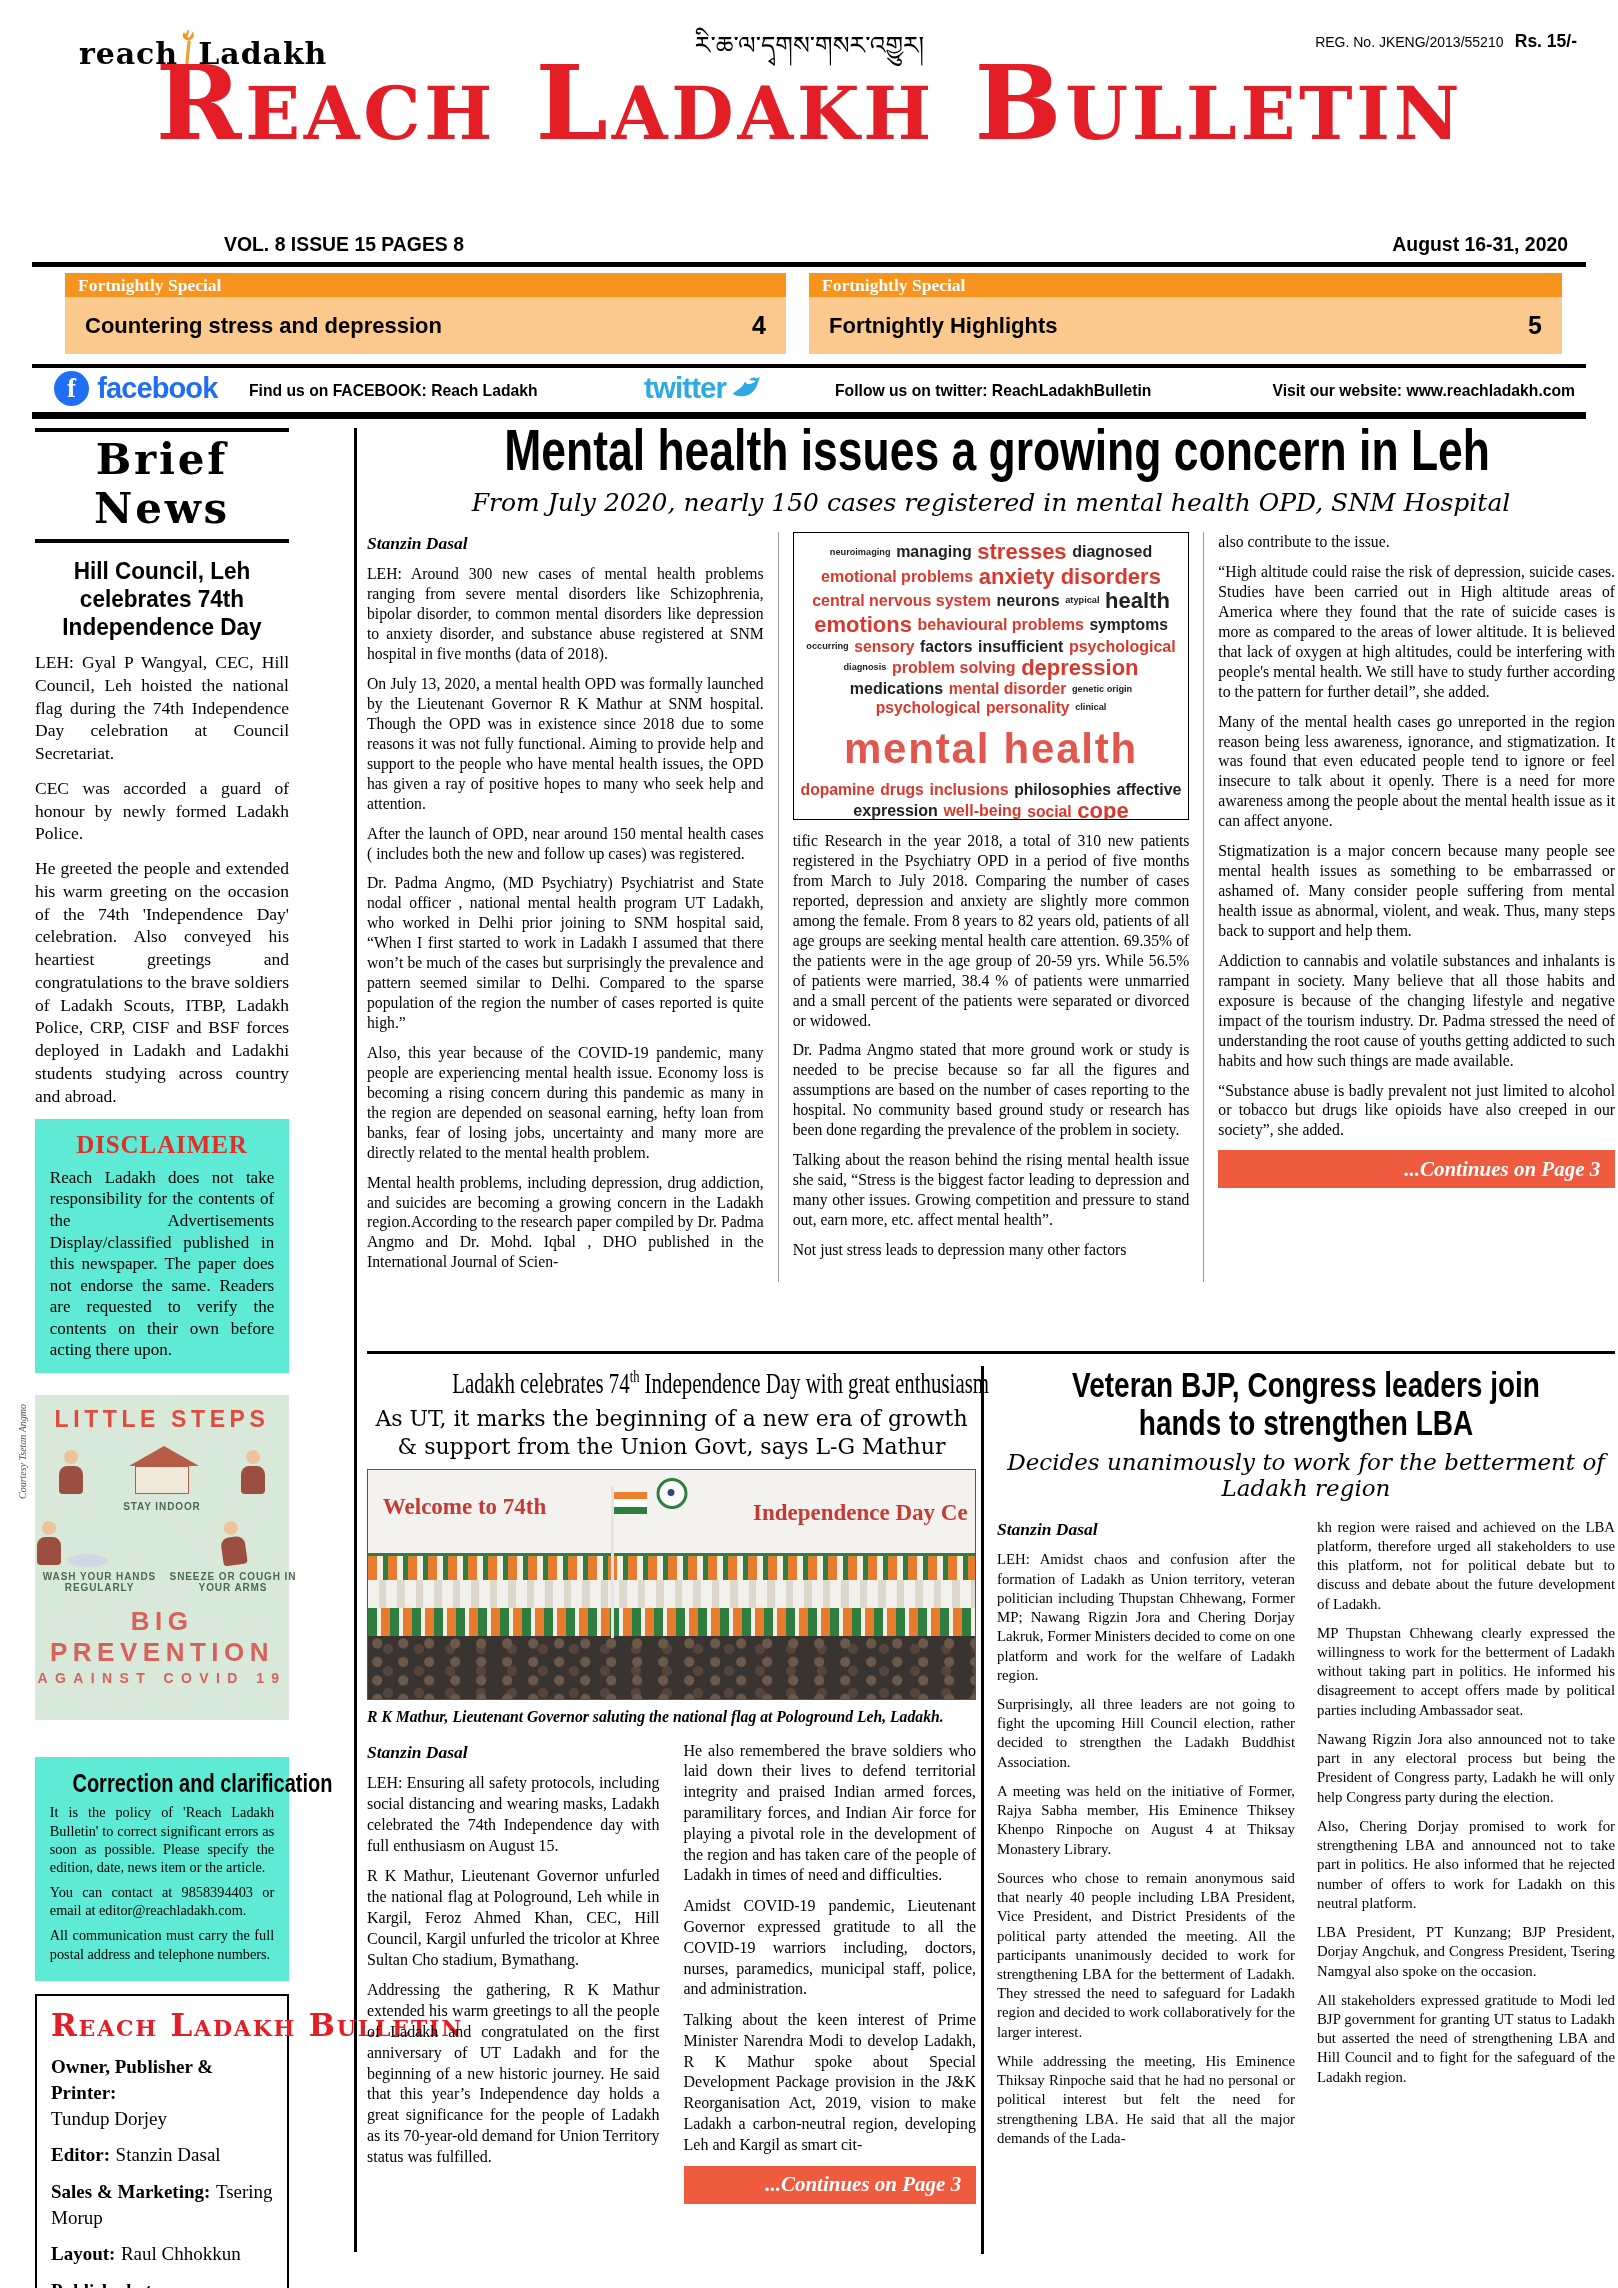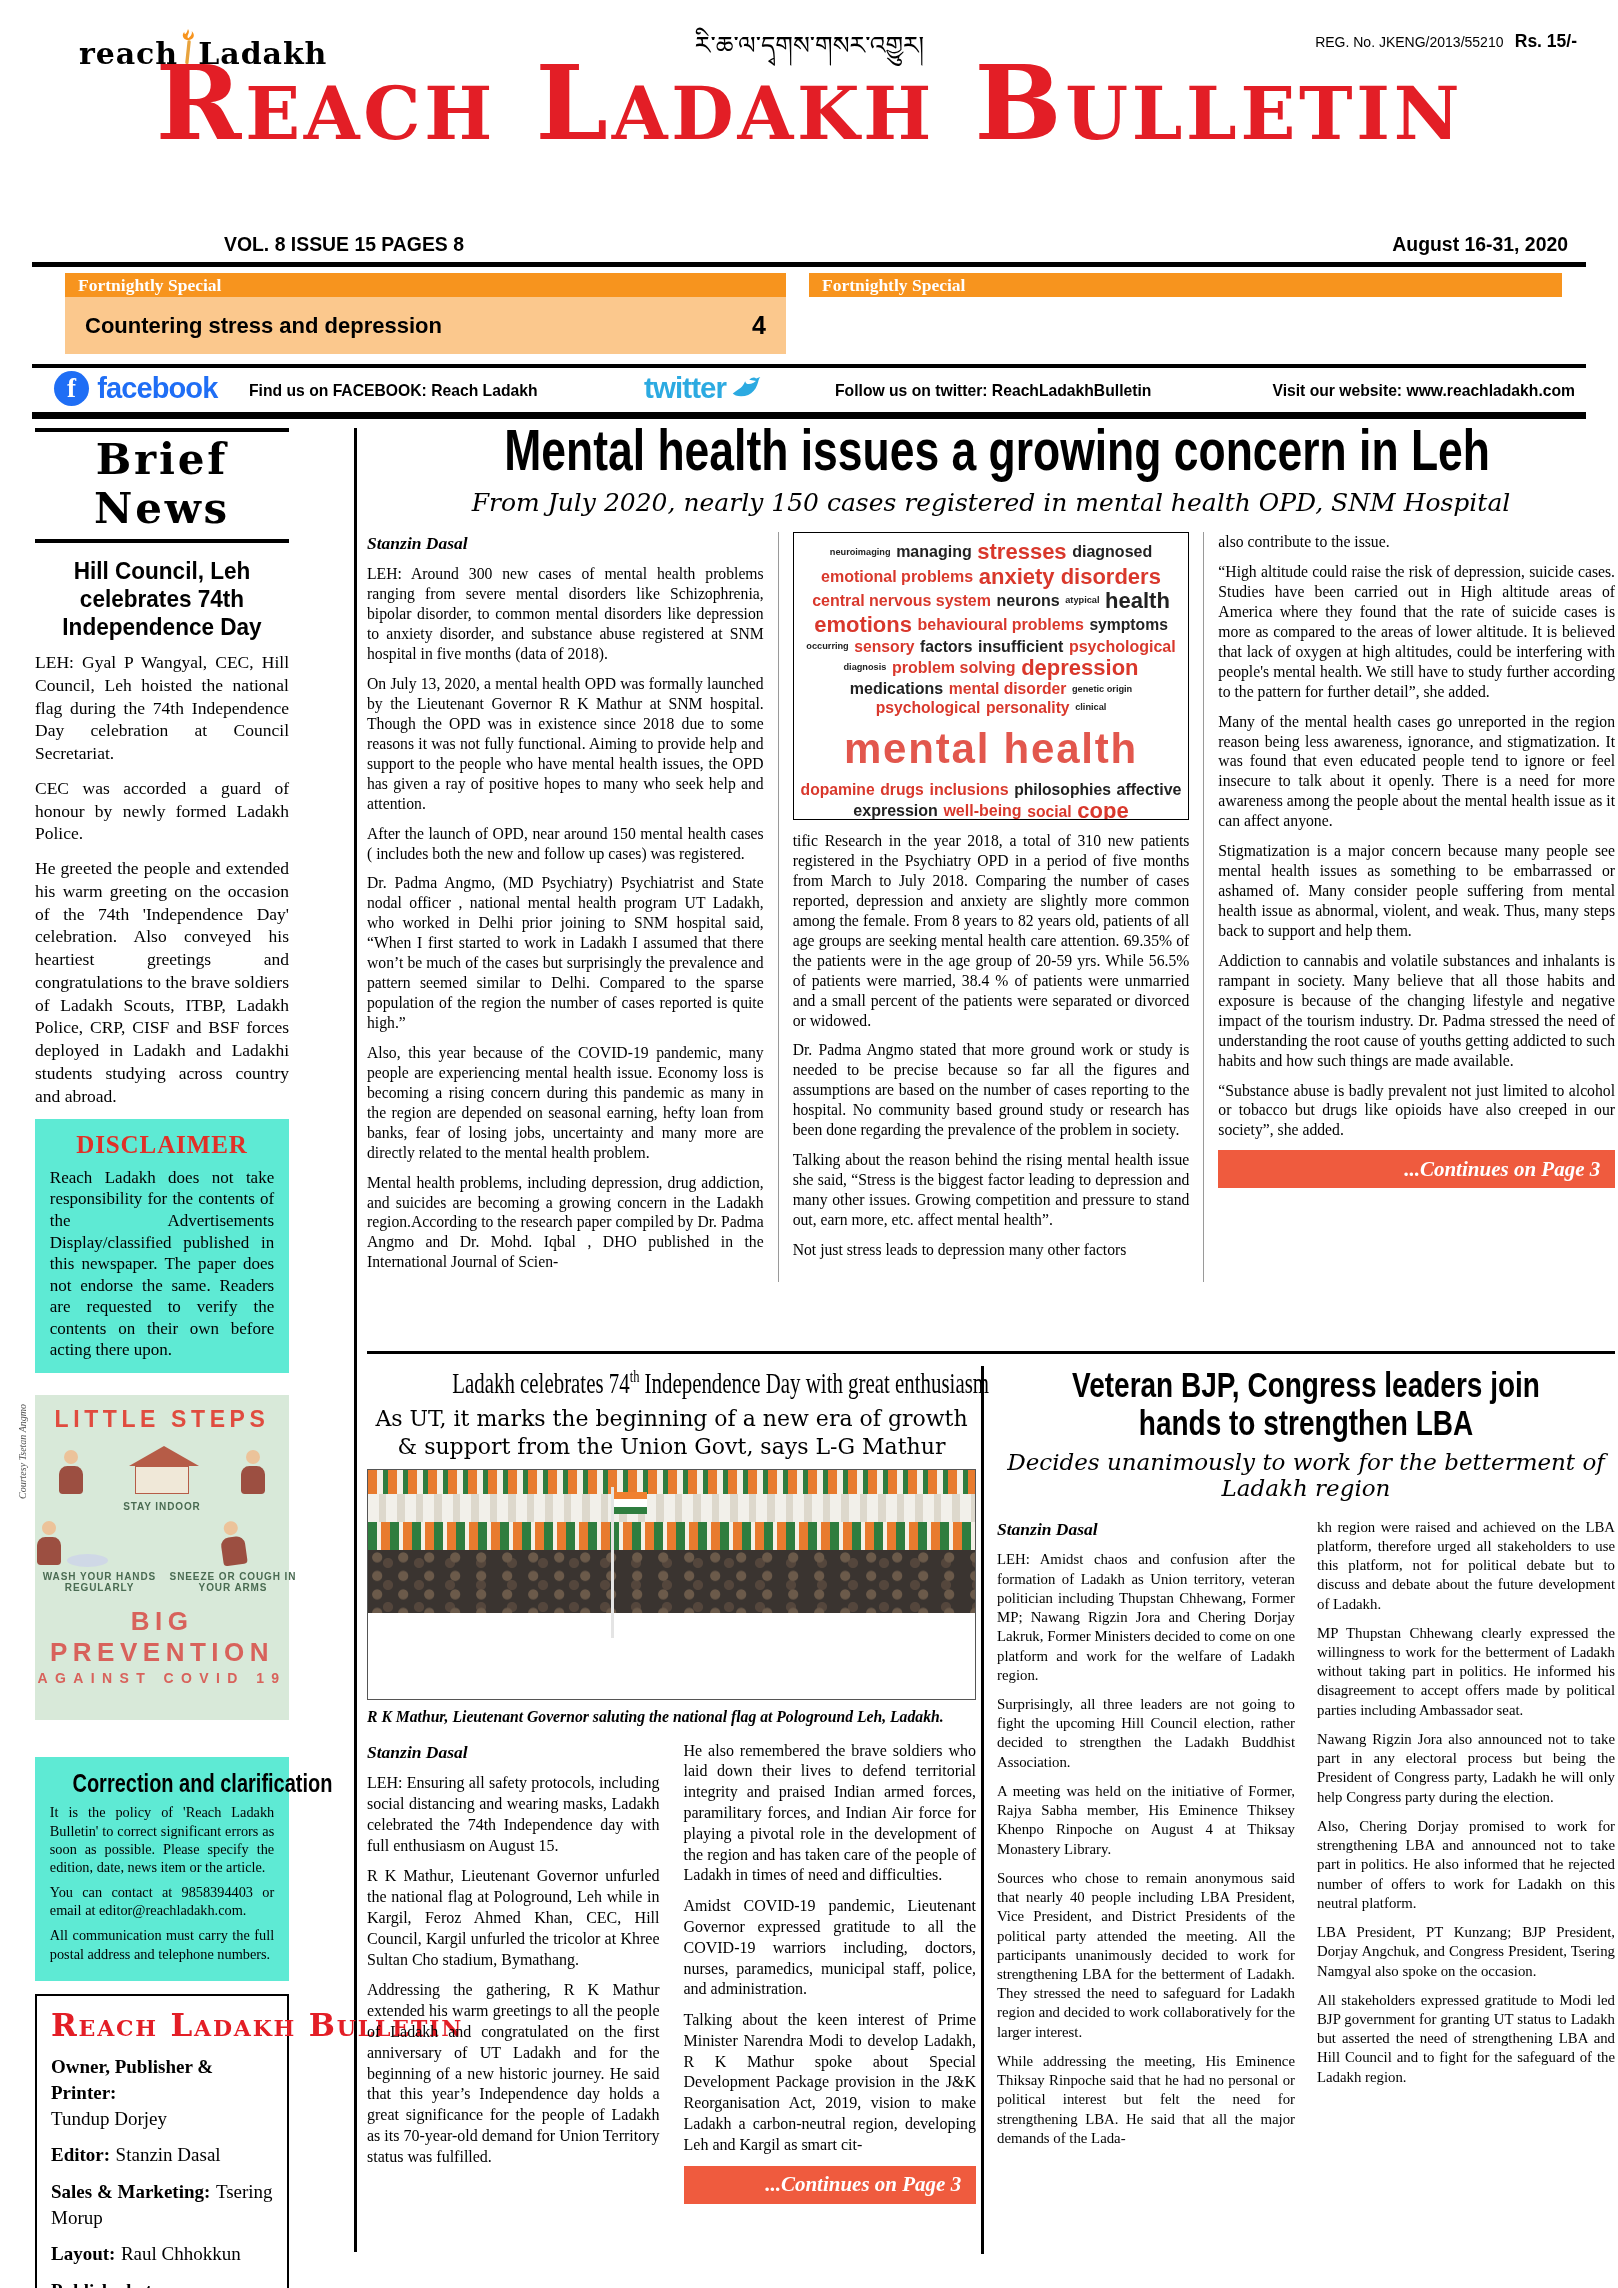--- a/index.html
+++ b/index.html
@@ -168,20 +168,24 @@
 
   <div class="special" style="left:65px;width:721px;">
     <div class="sp-tag">Fortnightly Special</div>
     <div class="sp-body">
       <span>Countering stress and depression</span>
       <span class="sp-num">4</span>
     </div>
   </div>
   <div class="special" style="left:809px;width:753px;">
     <div class="sp-tag">Fortnightly Special</div>
+    <div class="sp-body">
+      <span>Fortnightly Highlights</span>
+      <span class="sp-num">5</span>
+    </div>
   </div>
 
   <div class="hr" style="top:364px;left:32px;width:1554px;height:3.7px;"></div>
   <div class="soc fb-group" style="position:absolute;">
     <span class="fb-circle">f</span>
     <span class="fb-word">facebook</span>
   </div>
   <div class="soc soc-txt fb-text" style="position:absolute;">Find us on FACEBOOK: Reach Ladakh</div>
   <div class="soc tw-group" style="position:absolute;">
     <span class="tw-word">twitter</span>
@@ -342,20 +346,25 @@
           </div>
         <div class="continues">...Continues on Page 3</div>
       </div>
     </div>
   </div>
 
   <div class="story2">
     <div class="s2-head"><span>Ladakh celebrates 74</span><sup>th</sup><span> Independence Day with great enthusiasm</span></div>
     <div class="s2-sub">As UT, it marks the beginning of a new era of growth &amp; support from the Union Govt, says L-G Mathur</div>
     <div class="photo">
+      <div class="ph-banner">
+        <span class="ph-red l">Welcome to 74th</span>
+        <span class="ph-wheel"></span>
+        <span class="ph-red rt">Independence Day Ce</span>
+      </div>
       <div class="bunt-a"></div>
       <div class="bunt-b"></div>
       <div class="bunt-c"></div>
       <div class="ph-crowd"></div>
       <div class="ph-pole"></div>
       <div class="ph-flag"></div>
     </div>
     <div class="caption">R K Mathur, Lieutenant Governor saluting the national flag at Pologround Leh, Ladakh.</div>
     <div class="s2-cols">
       <div class="s2-col">

